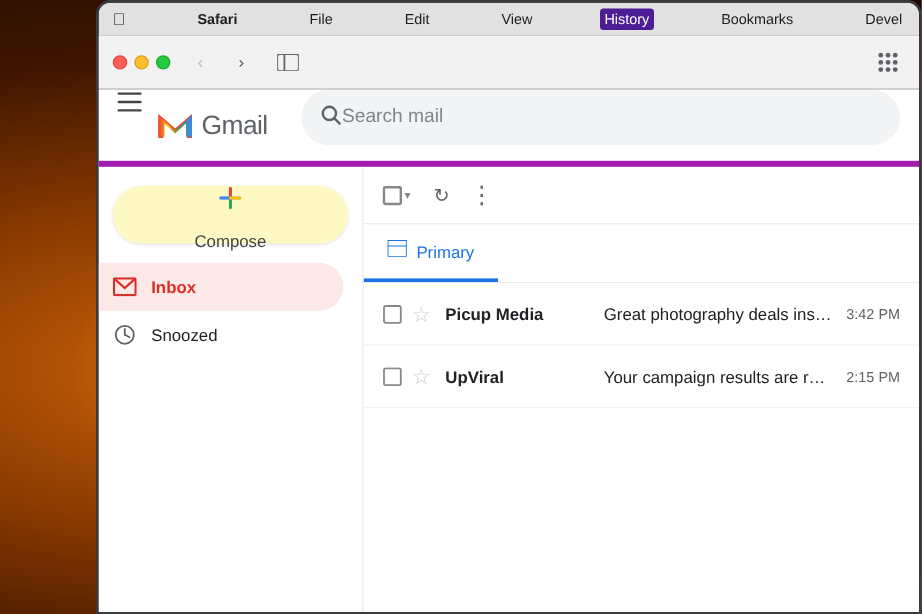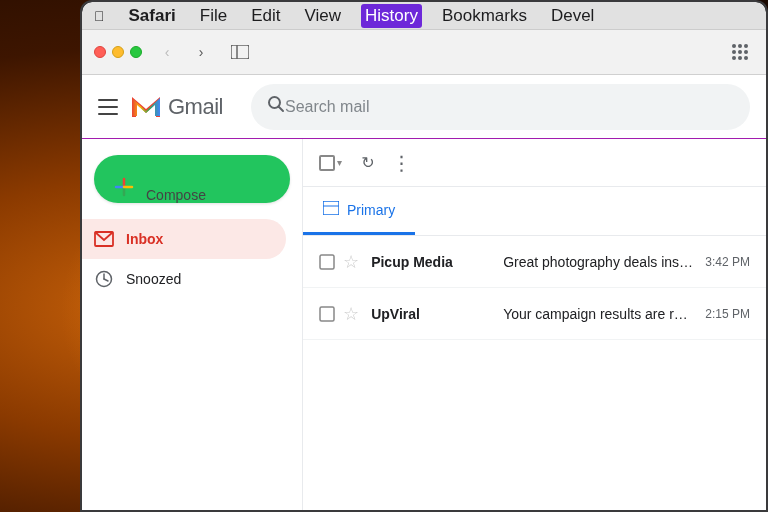--- a/index.html
+++ b/index.html
@@ -53,32 +53,33 @@
       gap: 16px;
       border-bottom: 1px solid #ccc;
       backdrop-filter: blur(10px);
     }
     .apple-logo {
       font-size: 14px;
       color: #1d1d1f;
       margin-right: 4px;
     }
     .menu-item {
-      font-size: 17px;
+      font-size: 12px;
       color: #1d1d1f;
       font-weight: 400;
       white-space: nowrap;
       cursor: pointer;
       padding: 2px 4px;
+      margin-left: 36px;
     }
     .menu-item.bold {
       font-weight: 600;
     }
     .menu-item.active {
-      background: #6d28d9;
+      background: #4c1d95;
       color: white;
       border-radius: 3px;
     }
 
     
     .browser-chrome {
       background: #f2f2f2;
       border-bottom: 1px solid #d0d0d0;
     }
     .browser-toolbar {
@@ -145,23 +146,22 @@
       height: calc(100% - 28px - 44px);
       display: flex;
       flex-direction: column;
       overflow: hidden;
     }
 
     
     .gmail-header {
       height: 64px;
       display: flex;
-      align-items: center;
       padding: 0 16px;
-      border-bottom: 1px solid #a21caf;
+      border-bottom: 5px solid #a21caf;
       gap: 12px;
       flex-shrink: 0;
     }
     .hamburger-icon {
       width: 20px;
       height: 20px;
       display: flex;
       flex-direction: column;
       justify-content: space-between;
       cursor: pointer;
@@ -216,28 +216,29 @@
       width: 220px;
       flex-shrink: 0;
       padding-top: 8px;
       overflow-y: auto;
     }
 
     
     .compose-btn {
       margin: 8px 12px 16px 12px;
       height: 48px;
-      background: #22c55e;
+      background: #fef9c3;
       border-radius: 24px;
       display: flex;
-      align-items: flex-end;
+      align-items: center;
       gap: 12px;
       padding: 0 20px;
       cursor: pointer;
       box-shadow: 0 1px 3px rgba(0,0,0,0.12);
+      flex-direction: column;
     }
     .compose-plus {
       color: #1a73e8;
       font-size: 22px;
       font-weight: 300;
     }
     .compose-label {
       font-size: 14px;
       font-weight: 500;
       color: #444;

